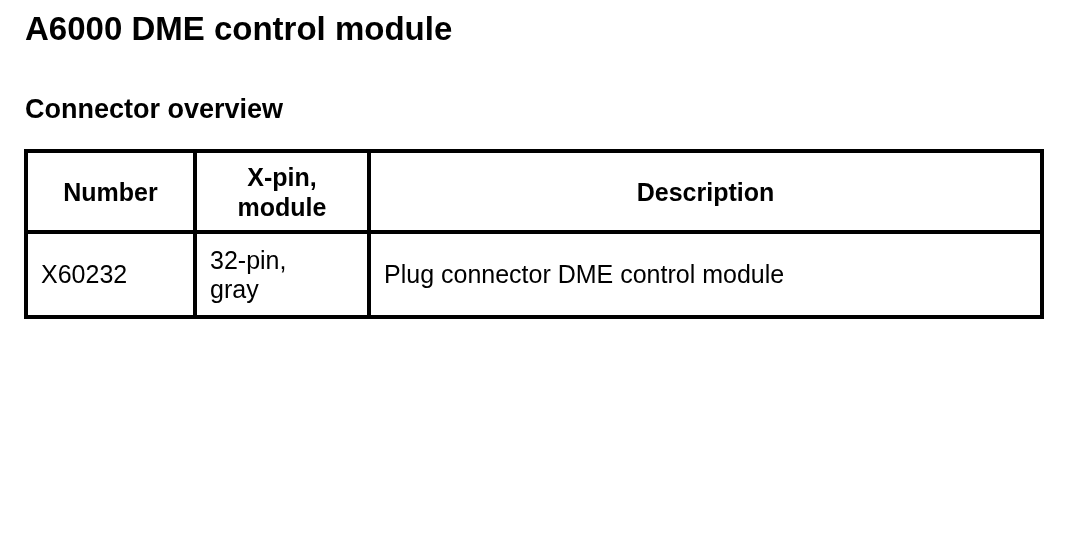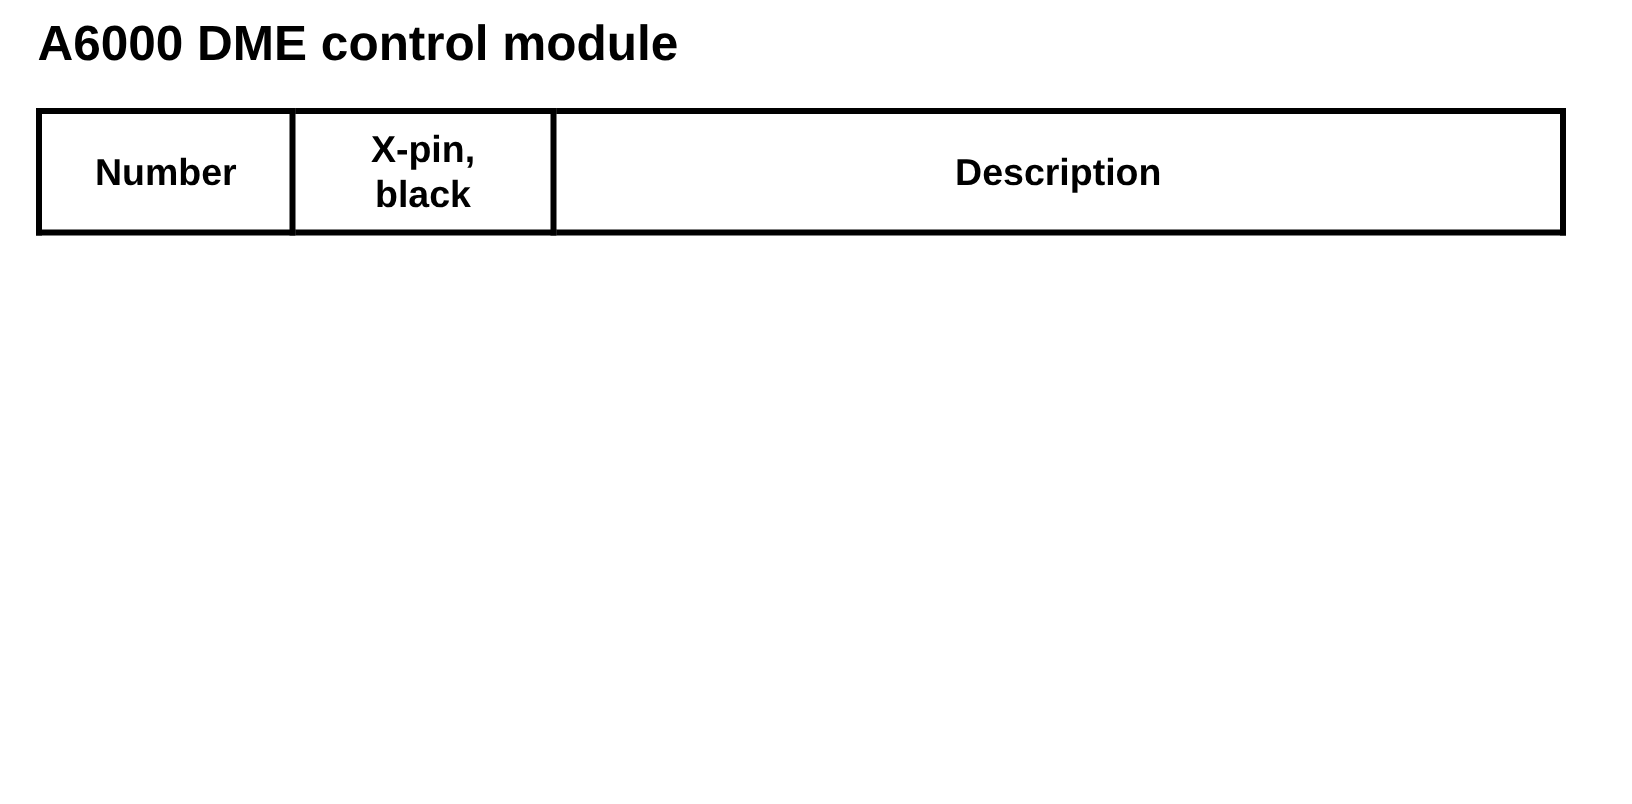--- a/index.html
+++ b/index.html
@@ -61,32 +61,39 @@
   .col-desc   { width: 673px; }
   .multiline  { white-space: pre-line; }
 </style>
 </head>
 <body>
 
 <div class="page">
 
   <h1 class="doc-title">A6000 DME control module</h1>
 
+  <h2 class="section-title">Connector overview</h2>
 
   <table class="connector-table">
     <colgroup>
       <col class="col-number">
       <col class="col-pin">
       <col class="col-desc">
     </colgroup>
     <thead>
       <tr>
         <th>Number</th>
         <th class="multiline">X-pin,
-black</th>
+module</th>
         <th>Description</th>
       </tr>
     </thead>
     <tbody>
+      <tr>
+        <td>X60232</td>
+        <td class="multiline">32-pin,
+gray</td>
+        <td>Plug connector DME control module</td>
+      </tr>
     </tbody>
   </table>
 
 </div>
 
 </body></html>

